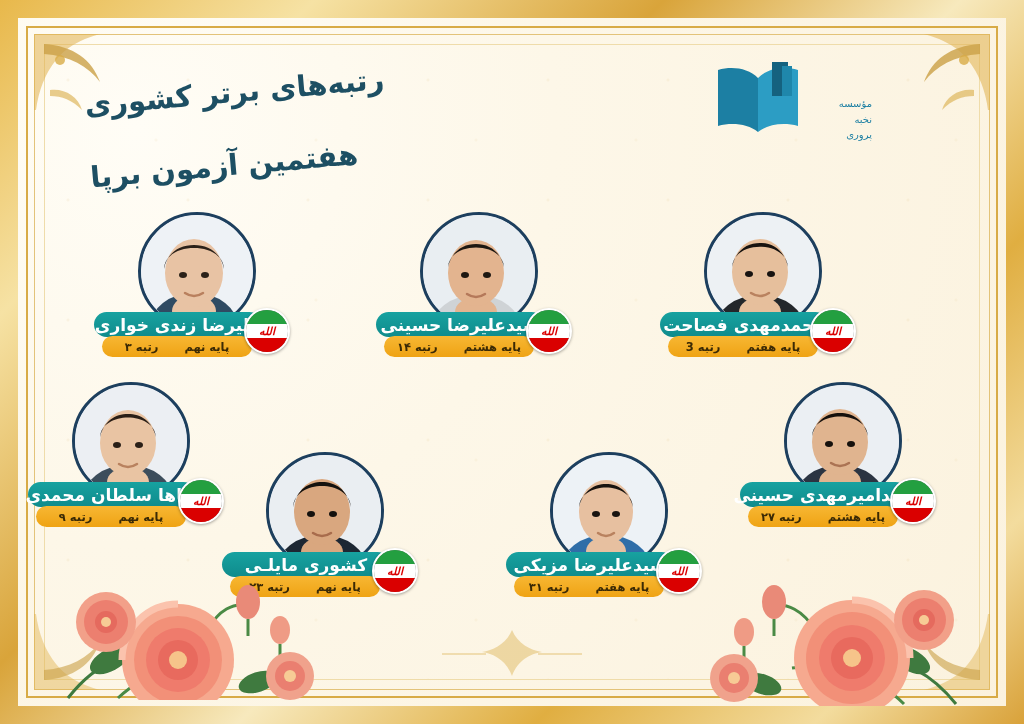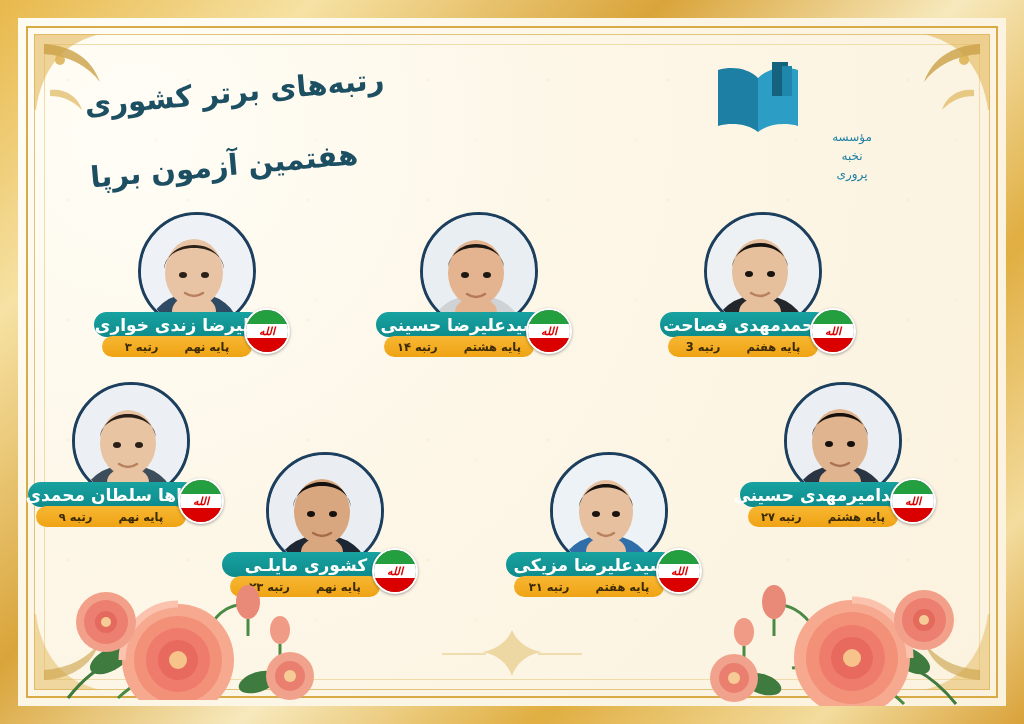--- a/index.html
+++ b/index.html
@@ -87,24 +87,22 @@
   .logo-wordmark {
     position: absolute; right: 0; top: 6px;
     color: #1c7fa3;
     font-size: 26px; font-weight: 700;
     letter-spacing: 1px;
     white-space: nowrap;
   }
   .logo-sub {
     position: absolute; right: 18px; top: 44px;
     color: #1c7fa3;
-    font-size: 12px; line-height: 1.55;
-    text-align: center;
+    font-size: 10px; line-height: 1.55;
     white-space: nowrap;
-    margin-top: 32px;
   }
   .logo-book {
     position: absolute; left: 12px; top: 8px;
     width: 92px; height: 78px;
   }
 
   
   .card {
     position: absolute;
     width: 206px;

